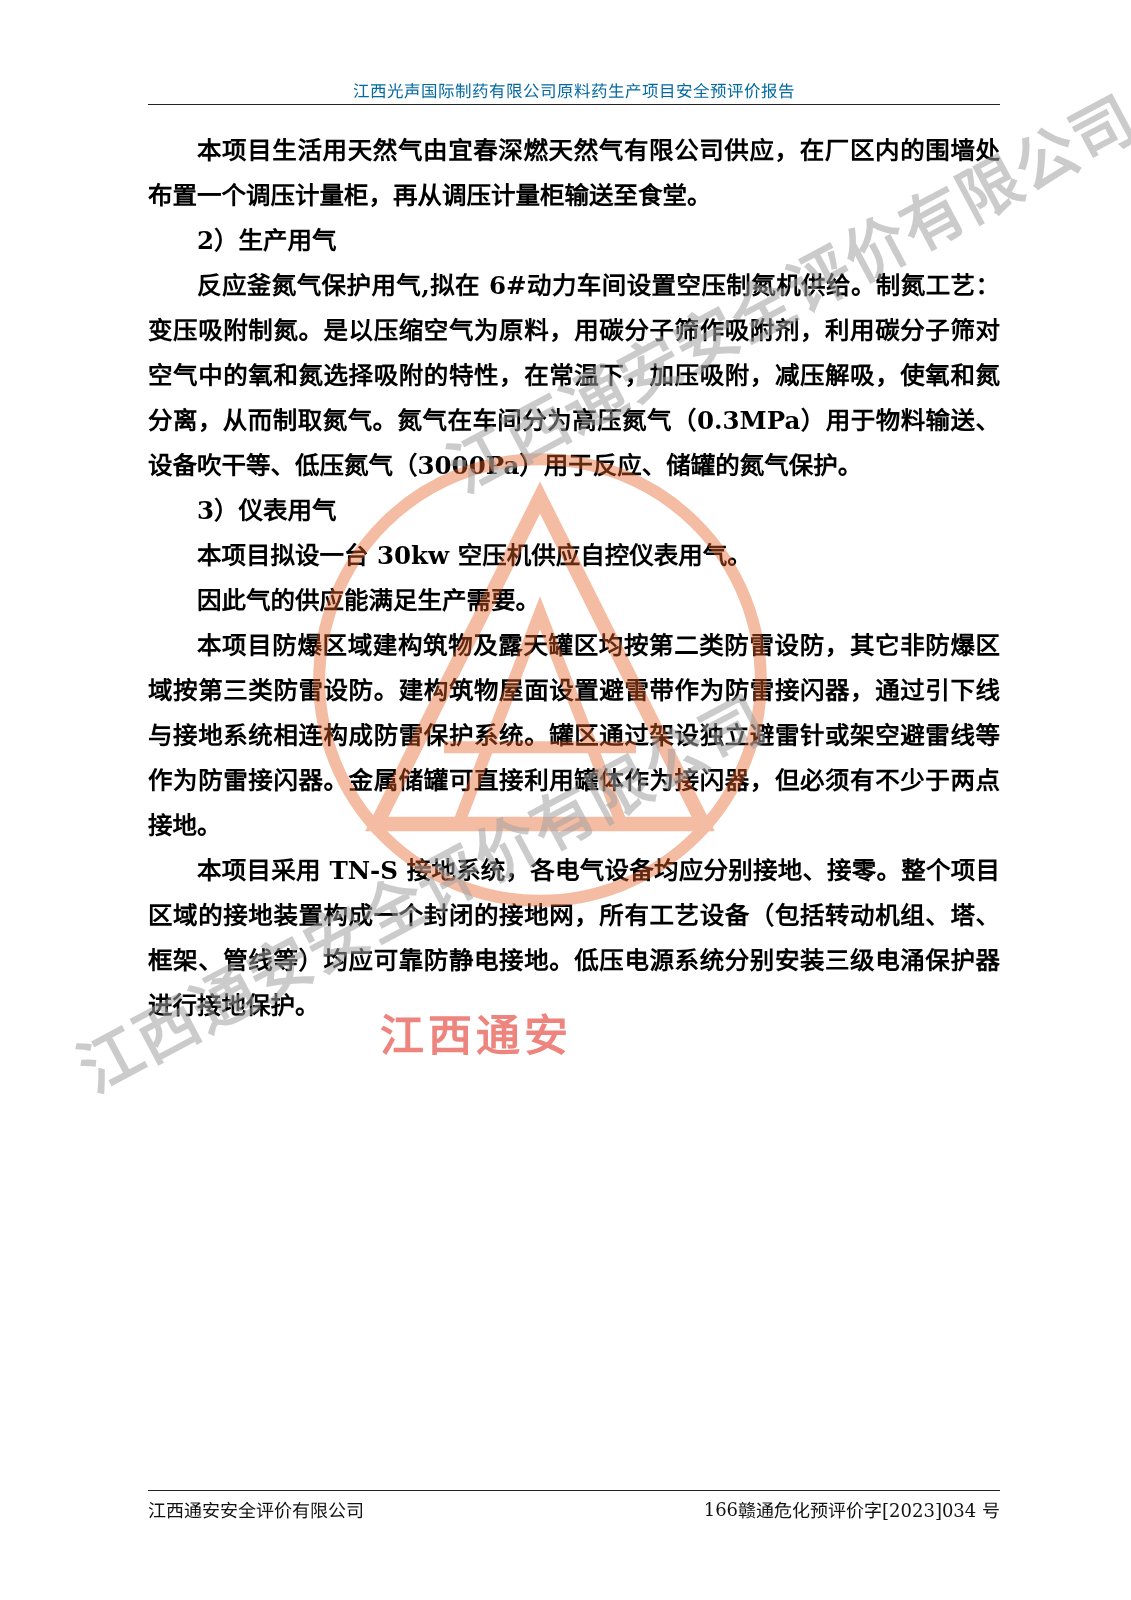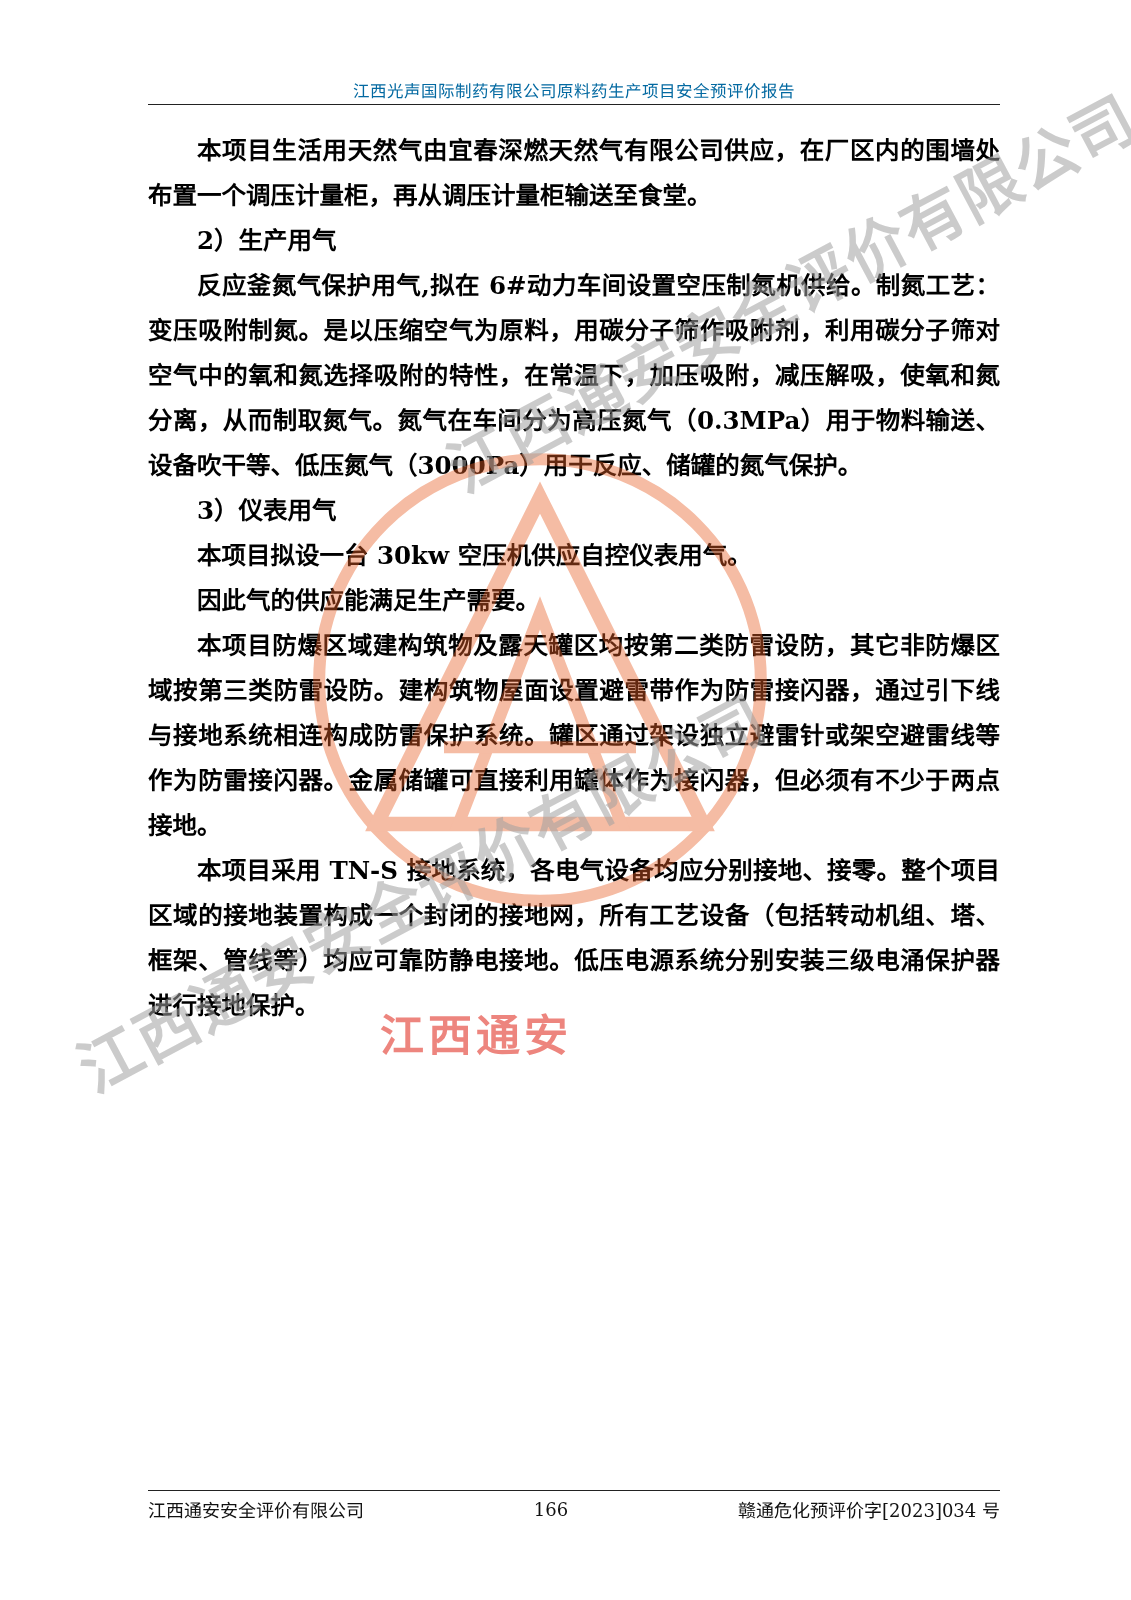--- a/index.html
+++ b/index.html
@@ -135,21 +135,21 @@
     position: absolute;
     left: 148px;
     top: 1496px;
     width: 852px;
     display: flex;
     justify-content: space-between;
     align-items: center;
     font-size: 18px;
     color: #111;
   }
-  .ftr-center { flex: 1; text-align: center; }
+  .ftr-center { flex: 1; text-align: right; }
   .ftr-left { white-space: nowrap; }
   .ftr-right { white-space: nowrap; }
 </style>
 </head>
 <body>
 
 <div class="page">
 
   <div class="hdr">
     <div class="hdr-title">江西光声国际制药有限公司原料药生产项目安全预评价报告</div>

